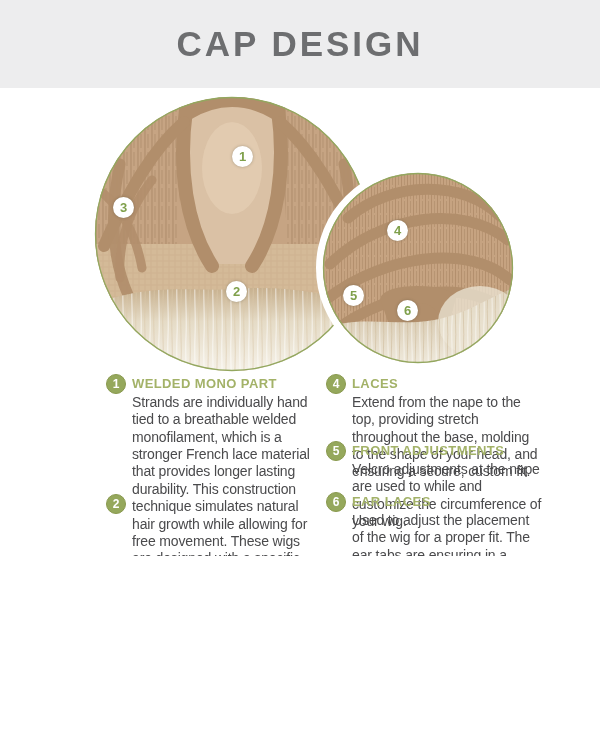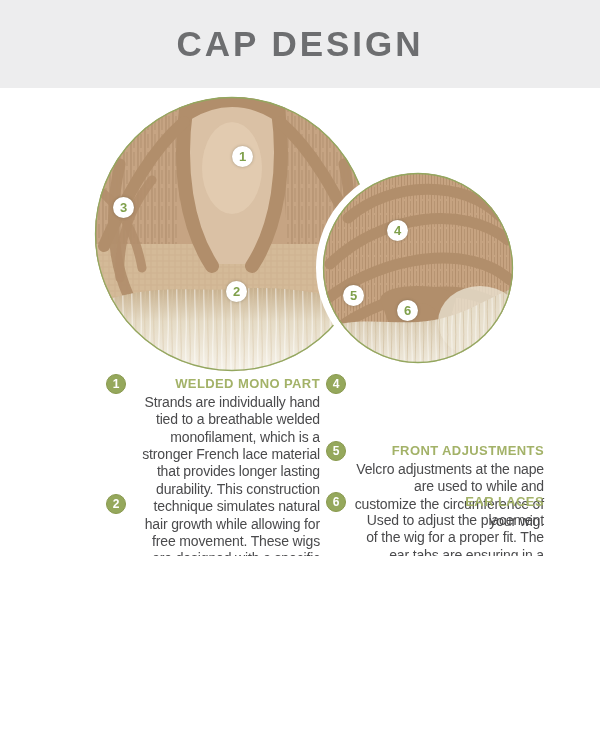--- a/index.html
+++ b/index.html
@@ -27,21 +27,21 @@
   .item{position:absolute;display:flex;align-items:flex-start;}
   .i1{left:106px;top:374px;width:214px}
   .i2{left:106px;top:494px;width:214px}
   .i3{left:106px;top:561px;width:214px}
   .i4{left:326px;top:374px;width:218px}
   .i5{left:326px;top:441px;width:218px}
   .i6{left:326px;top:492px;width:218px}
   .badge{flex:0 0 20px;width:20px;height:20px;border-radius:50%;background:#95a85c;
          border:1px solid #89994e;box-sizing:border-box;color:#fff;font-size:12px;font-weight:bold;
          display:flex;align-items:center;justify-content:center;}
-  .item-text{margin-left:6px;text-align:right;}
+  .item-text{margin-left:6px;}
   .item-title{margin:2px 0 3px;font-size:13px;font-weight:bold;color:#a3b268;letter-spacing:.4px;}
   .item-desc{margin:0;font-size:14px;line-height:1.24;color:#4a4a4c;letter-spacing:-0.15px;}
 
   
   .logo{position:absolute;left:0;top:630px;width:600px;height:115px;}
   .logo-circle{position:absolute;border-radius:50%;}
   .lc-light{left:205px;top:13px;width:32px;height:32px;background:#ccdaa4;}
   .lc-pale{left:240px;top:8px;width:32px;height:32px;background:#dde9bd;overflow:hidden;}
   .lc-olive{left:238px;top:42px;width:35px;height:35px;background:#6e8f28;}
   .logo-text{position:absolute;left:283px;top:-8px;height:110px;line-height:110px;
@@ -166,20 +166,24 @@
   </div>
   <div class="item i3">
     <div class="badge">3</div>
     <div class="item-text">
       <h3 class="item-title">WELDED</h3>
     </div>
   </div>
 
   <div class="item i4">
     <div class="badge">4</div>
+    <div class="item-text">
+      <h3 class="item-title">LACES</h3>
+      <p class="item-desc">Extend from the nape to the top, providing stretch throughout the base, molding to the shape of your head, and ensuring a secure, custom fit.</p>
+    </div>
   </div>
   <div class="item i5">
     <div class="badge">5</div>
     <div class="item-text">
       <h3 class="item-title">FRONT ADJUSTMENTS</h3>
       <p class="item-desc">Velcro adjustments at the nape are used to while and customize the circumference of your wig.</p>
     </div>
   </div>
   <div class="item i6">
     <div class="badge">6</div>

